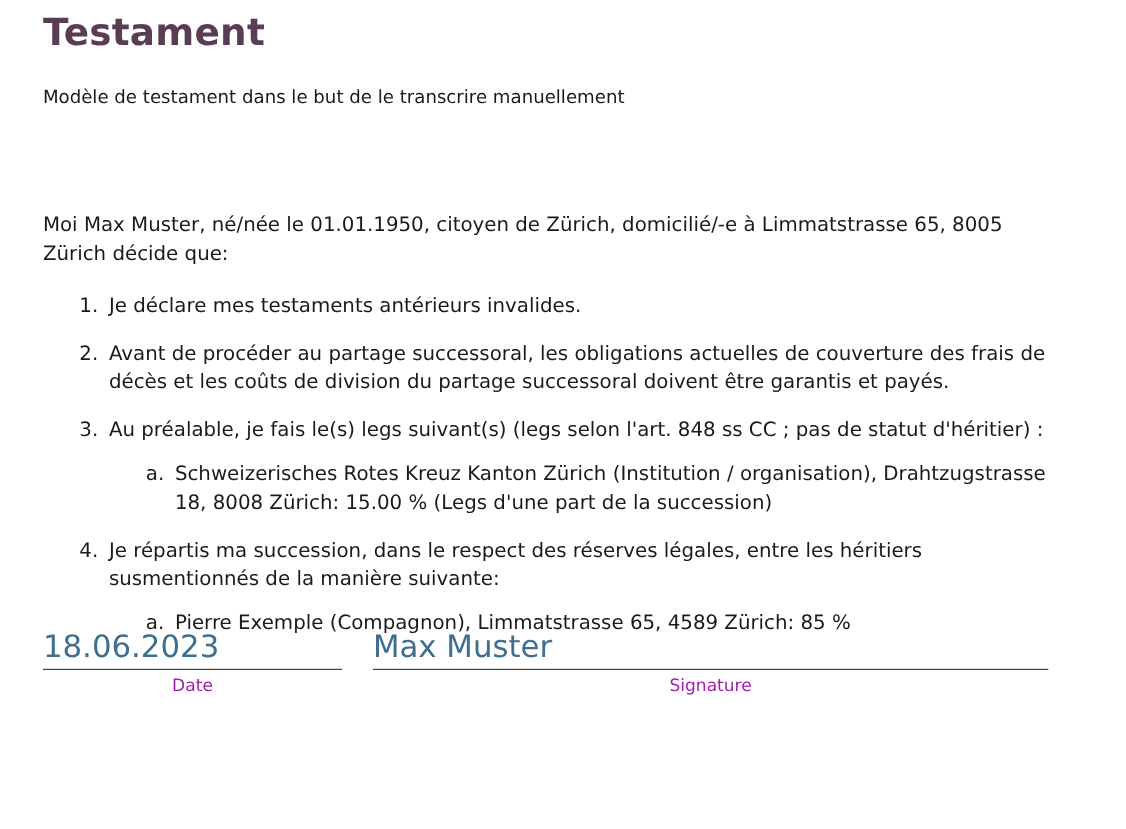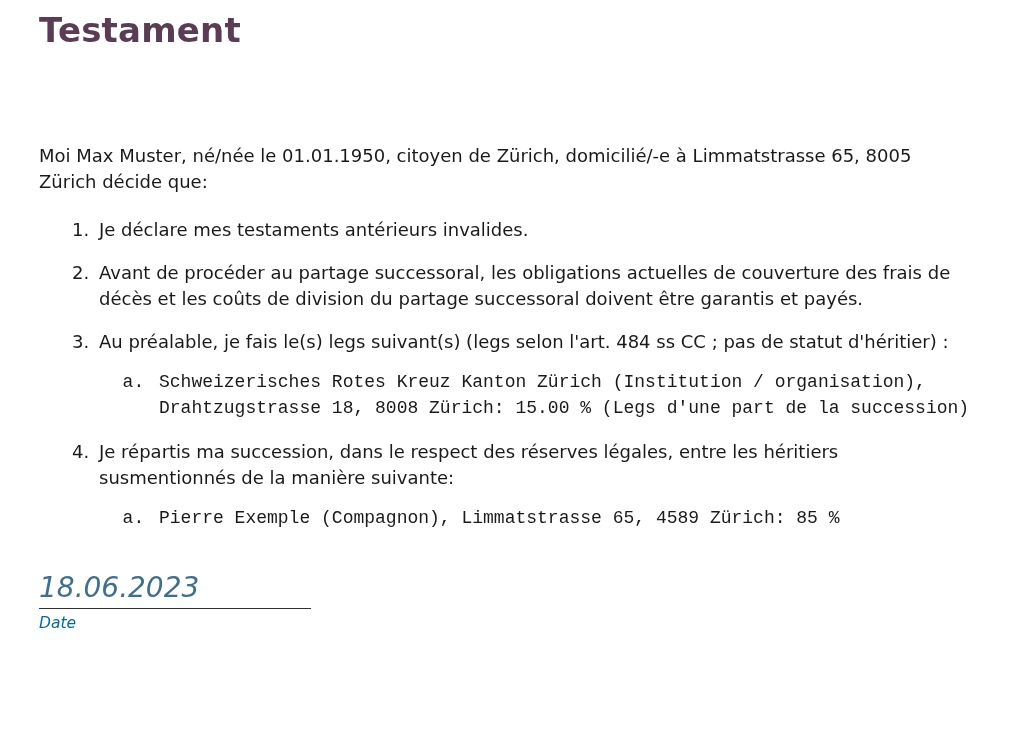--- a/index.html
+++ b/index.html
@@ -51,95 +51,100 @@
   }
   ol.main-list > li {
     margin-bottom: 17px;
     padding-left: 4px;
     max-width: 880px;
   }
   ol.sub-list {
     list-style-type: lower-alpha;
     margin: 14px 0 6px 0;
     padding-left: 56px;
-    font-family: Liberation Mono, monospace;
   }
   ol.sub-list > li {
     margin-bottom: 4px;
     padding-left: 4px;
     max-width: 830px;
   }
   .sign-area {
     position: absolute;
     left: 24px;
     right: 24px;
     bottom: 8px;
     display: flex;
     gap: 28px;
   }
   .sign-block {
     display: flex;
     flex-direction: column;
   }
   .sign-date {
     width: 272px;
-    font-style: italic;
   }
   .sign-signature {
     width: 614px;
   }
   .sign-value {
     font-size: 28px;
     color: #3e6f8e;
     line-height: 1.1;
     padding-bottom: 4px;
     white-space: nowrap;
   }
   .sign-rule {
     border-bottom: 1.6px solid #2f2f2f;
     height: 0;
   }
   .sign-label {
     font-size: 15.5px;
-    color: #0369a1;
+    color: #a21caf;
     margin-top: 5px;
+    text-align: center;
   }
 </style>
 </head>
 <body>
 
 <div class="page">
 
   <h1 class="doc-title">Testament</h1>
 
+  <div class="subtitle">Modèle de testament dans le but de le transcrire manuellement</div>
 
   <div class="intro">Moi Max Muster, né/née le 01.01.1950, citoyen de Zürich, domicilié/-e à Limmatstrasse 65, 8005 Zürich décide que:</div>
 
   <ol class="main-list">
     <li>
       <span>Je déclare mes testaments antérieurs invalides.</span>
     </li>
     <li>
       <span>Avant de procéder au partage successoral, les obligations actuelles de couverture des frais de décès et les coûts de division du partage successoral doivent être garantis et payés.</span>
     </li>
     <li>
-      <span>Au préalable, je fais le(s) legs suivant(s) (legs selon l'art. 484 ss CC ; pas de statut d'héritier) :</span>
+      <span>Au préalable, je fais le(s) legs suivant(s) (legs selon l'art. 848 ss CC ; pas de statut d'héritier) :</span>
       <ol class="sub-list">
         <li>Schweizerisches Rotes Kreuz Kanton Zürich (Institution / organisation), Drahtzugstrasse 18, 8008 Zürich: 15.00 % (Legs d'une part de la succession)</li>
       </ol>
     </li>
     <li>
       <span>Je répartis ma succession, dans le respect des réserves légales, entre les héritiers susmentionnés de la manière suivante:</span>
       <ol class="sub-list">
         <li>Pierre Exemple (Compagnon), Limmatstrasse 65, 4589 Zürich: 85 %</li>
       </ol>
     </li>
   </ol>
 
   <div class="sign-area">
     <div class="sign-block sign-date">
       <div class="sign-value">18.06.2023</div>
       <div class="sign-rule"></div>
       <div class="sign-label">Date</div>
     </div>
+    <div class="sign-block sign-signature">
+      <div class="sign-value">Max Muster</div>
+      <div class="sign-rule"></div>
+      <div class="sign-label">Signature</div>
+    </div>
   </div>
 
 </div>
 
 </body></html>

